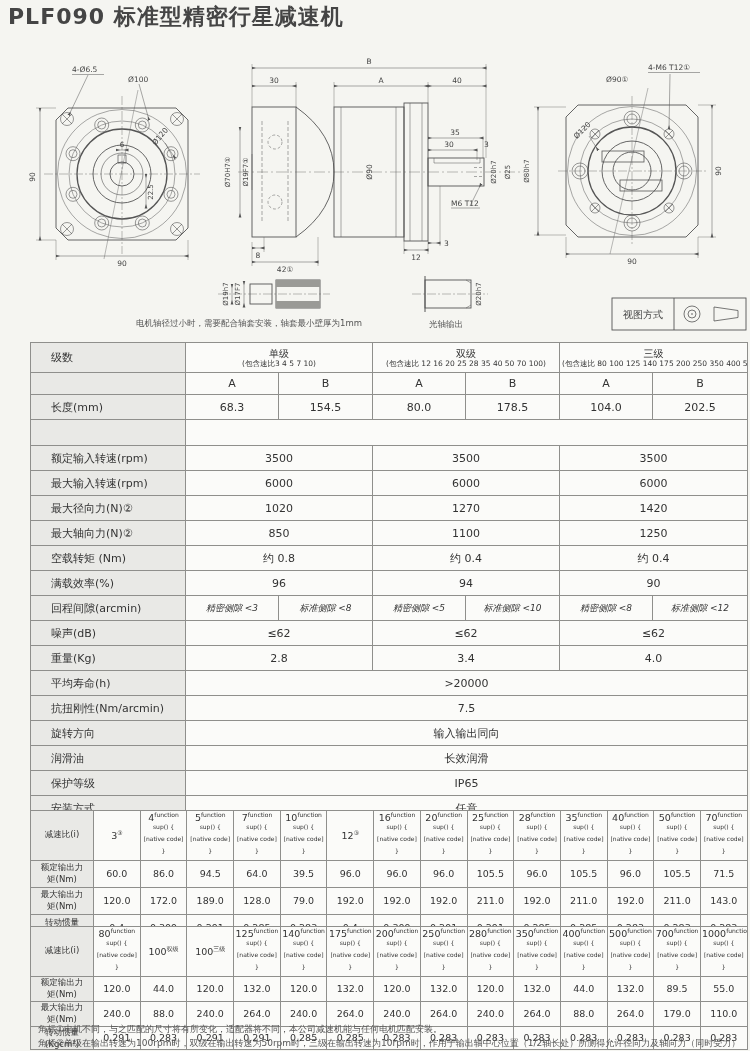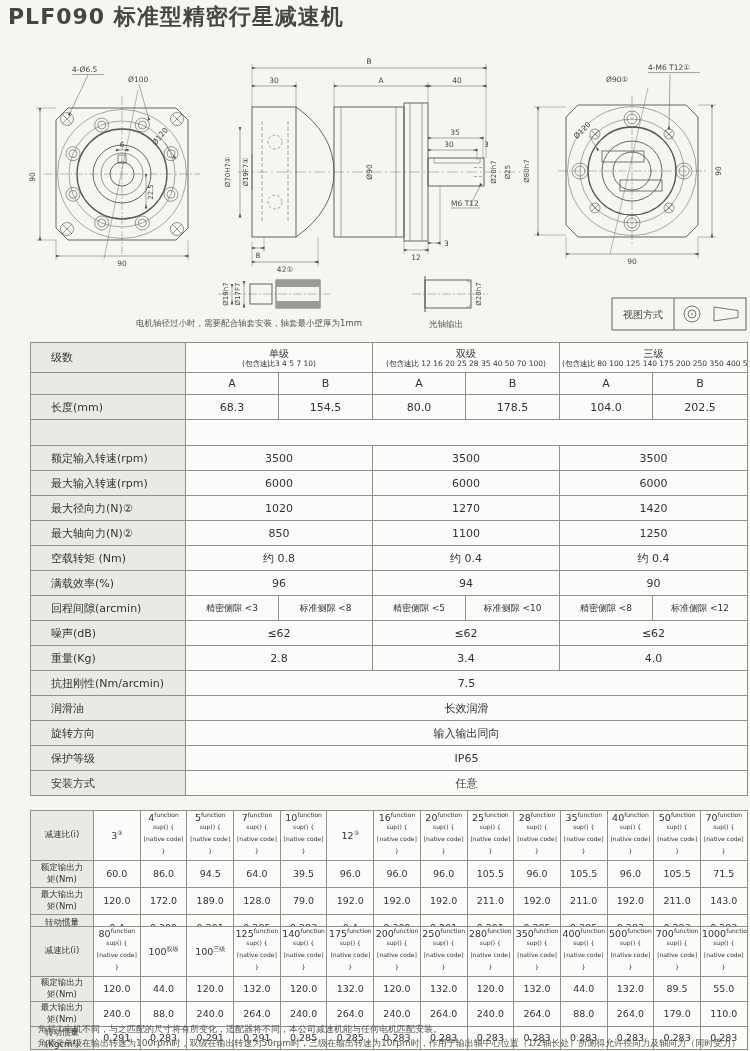--- a/index.html
+++ b/index.html
@@ -7,21 +7,21 @@
   #title{position:absolute;left:8px;top:2px;margin:0;font-size:22px;font-weight:bold;color:#454545;letter-spacing:1px;}
   svg{position:absolute;left:0;top:46px;}
   svg text{font-family:"DejaVu Sans","Liberation Sans",sans-serif;fill:#444;}
   .dim{font-size:7.5px;} .dimsm{font-size:7px;} .note{font-size:8.5px;fill:#555;}
   table{border-collapse:collapse;table-layout:fixed;position:absolute;left:30px;background:#fbfbf9;}
   td{border:1px solid #8f8f8c;text-align:center;vertical-align:middle;font-size:11px;color:#333;padding:0 2px;overflow:hidden;}
   td.lbl{background:#e9e9e6;text-align:left;padding-left:20px;}
   .spec{top:342px;width:717px;}
   .spec tr{height:25px;} .spec tr.hr1{height:30px;padding-left:44px;} .spec tr.hr2{height:22px;} .spec tr.sp{height:26px;}
   .spec .g1{font-size:10px;line-height:11px;text-align:center;} .spec .g2{font-size:7.5px;line-height:9px;white-space:nowrap;}
-  .spec td.six{font-size:9px;padding:0 12px;}
+  .spec td.six{font-size:9px;padding:0 12px;font-style:italic;}
   .ratio{width:717px;}
   #t-ratio1{top:810px;} #t-ratio2{top:926px;}
   #t-ratio1 tr{height:27px;} #t-ratio2 tr{height:23px;}
   .ratio td{font-size:9.5px;padding:0 1px;}
   .ratio td.lbl{font-size:8.5px;padding:0 6px;text-align:center;margin-left:11px;}
   .ratio sup{font-size:6px;} 
   .fn{position:absolute;left:38px;font-size:9px;color:#555;white-space:nowrap;}
   #fn1{top:1023px;} #fn2{top:1037px;}
   .fn .mk{}
 </style>
@@ -370,30 +370,34 @@
           <td colspan="2">≤62</td>
           <td colspan="2">≤62</td>
         </tr>
         <tr>
           <td class="lbl">重量(Kg)</td>
           <td colspan="2">2.8</td>
           <td colspan="2">3.4</td>
           <td colspan="2">4.0</td>
         </tr>
         <tr>
+          <td class="lbl">平均寿命(h)</td>
+          <td colspan="6">&gt;20000</td>
+        </tr>
+        <tr>
           <td class="lbl">抗扭刚性(Nm/arcmin)</td>
           <td colspan="6">7.5</td>
         </tr>
         <tr>
+          <td class="lbl">旋转方向</td>
+          <td colspan="6">输入输出同向</td>
+        </tr>
+        <tr>
           <td class="lbl">润滑油</td>
           <td colspan="6">长效润滑</td>
-        </tr>
-        <tr>
-          <td class="lbl">旋转方向</td>
-          <td colspan="6">输入输出同向</td>
         </tr>
         <tr>
           <td class="lbl">保护等级</td>
           <td colspan="6">IP65</td>
         </tr>
         <tr>
           <td class="lbl">安装方式</td>
           <td colspan="6">任意</td>
         </tr>
       </tbody>

